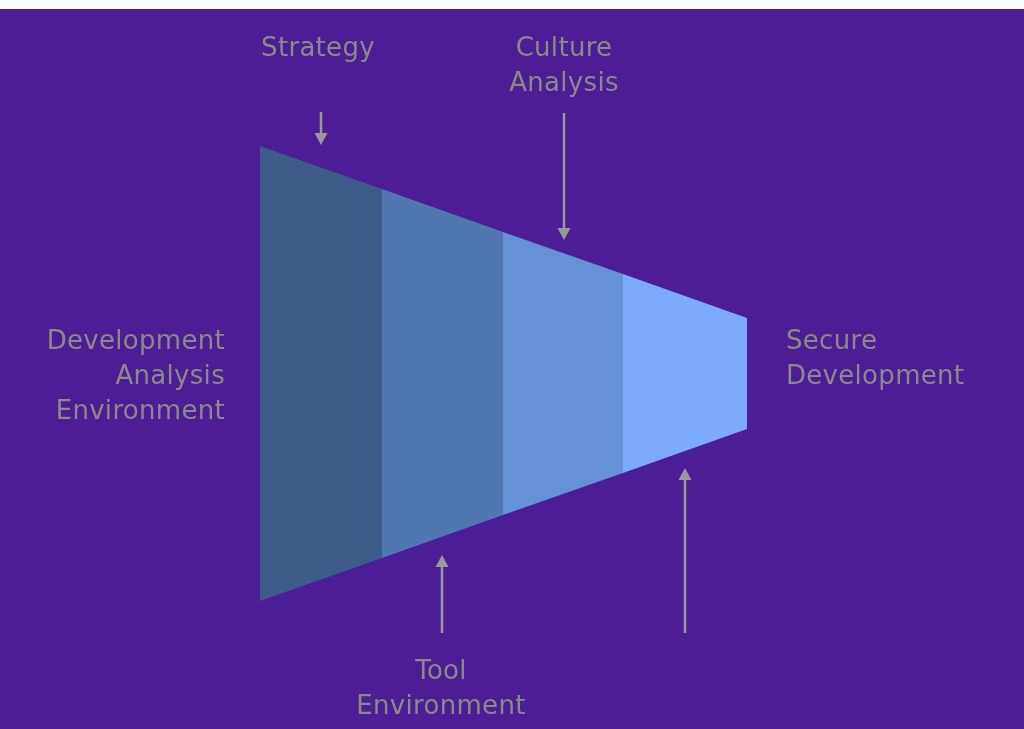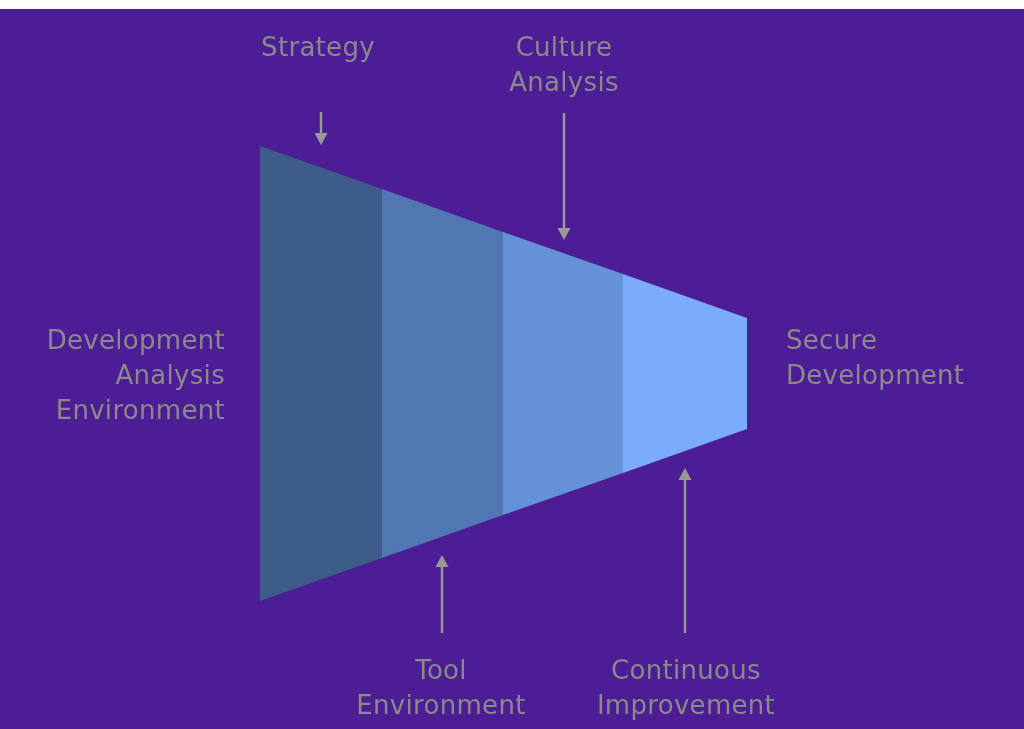--- a/index.html
+++ b/index.html
@@ -91,18 +91,14 @@
   <div class="label label-left" style="left:786px; top:314px;">
     <div>Secure</div>
     <div>Development</div>
   </div>
 
   <div class="label label-center" style="left:441px; top:644px;">
     <div>Tool</div>
     <div>Environment</div>
   </div>
 
-  <div class="label label-center" style="left:686px; top:644px;">
-    <div>Continuous</div>
-    <div>Improvement</div>
-  </div>
 
 </div>
 
 </body></html>

